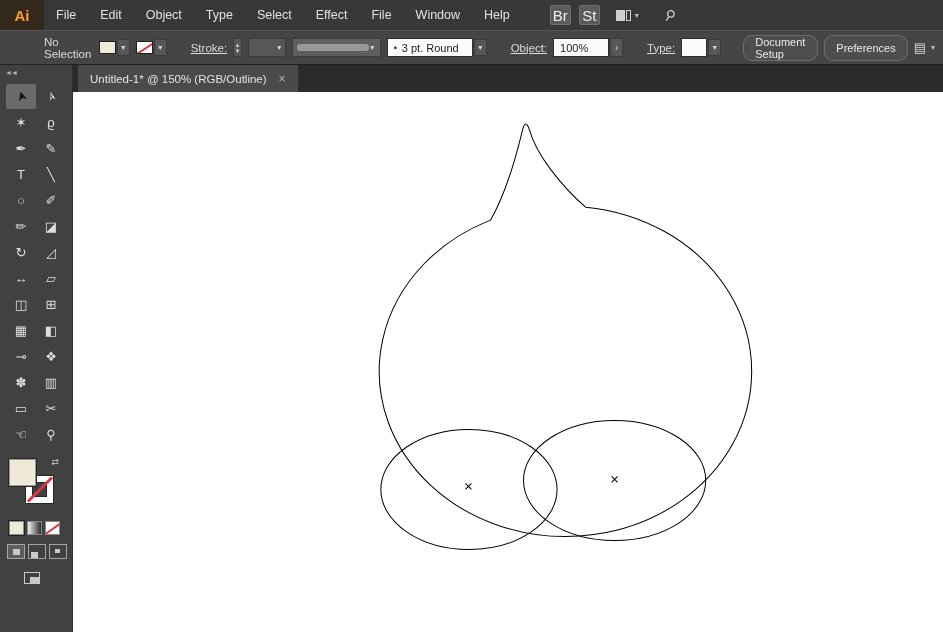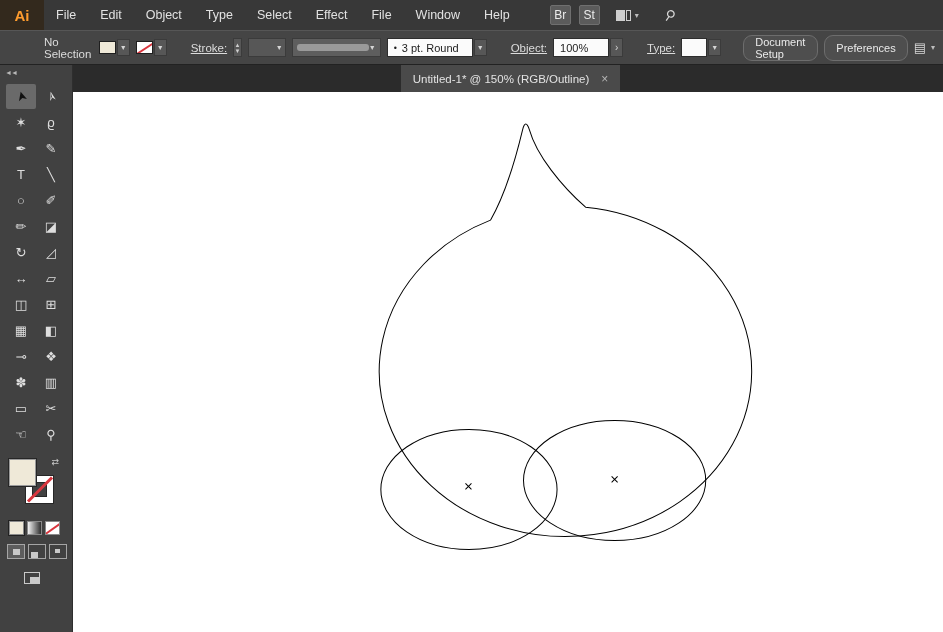--- a/index.html
+++ b/index.html
@@ -8,21 +8,21 @@
   .app { width:943px; height:632px; display:flex; flex-direction:column; }
 
   
   .menubar { height:30px; background:#383838; display:flex; align-items:center;
              color:#e2e2e2; font-size:12.5px; flex:0 0 auto; }
   .logo { width:44px; height:30px; display:flex; align-items:center; justify-content:center;
           background:#33291d; color:#ff9c2e; font-weight:bold; font-size:15px; }
   .menu-items { display:flex; align-items:center; height:100%; }
   .menu-item { padding:0 12px; height:100%; display:flex; align-items:center; cursor:default; }
   .mini-btn { width:21px; height:20px; background:#5b5b5b; border:1px solid #6f6f6f; border-radius:2px;
-              color:#ececec; font-size:12px; display:flex; align-items:center; justify-content:center; margin-left:8px; }
+              color:#ececec; font-size:15px; display:flex; align-items:center; justify-content:center; margin-left:8px; }
   .ws-icon { margin-left:16px; display:flex; align-items:center; gap:1px; }
   .ws-box1 { width:9px; height:11px; background:#cfcfcf; }
   .ws-box2 { width:5px; height:11px; border:1px solid #cfcfcf; }
   .chev { color:#bdbdbd; font-size:8px; margin-left:3px; }
   .sync { margin-left:26px; color:#d8d8d8; font-size:14px; transform:rotate(35deg); display:inline-block; }
 
   
   .controlbar { height:35px; background:#454545; border-top:1px solid #565656; border-bottom:1px solid #222;
                 display:flex; align-items:center; font-size:11.5px; color:#dcdcdc; padding:0 8px; gap:6px; flex:0 0 auto; }
   .status { width:78px;margin-left:36px; }
@@ -89,21 +89,21 @@
   .dmode.m1::after { left:5px; top:4px; }
   .dmode.m2::after { left:2px; top:7px; }
   .dmode.m3::after { left:5px; top:4px; width:5px; height:4px; }
 
   .screenmode { margin:13px 0 0 24px; position:relative; width:20px; height:14px; }
   .screenmode .o { position:absolute; left:0; top:0; width:16px; height:12px; border:1px solid #c9c9c9; }
   .screenmode .i { position:absolute; left:6px; top:5px; width:10px; height:7px; background:#c9c9c9; }
 
   
   .docarea { flex:1; display:flex; flex-direction:column; min-width:0; }
-  .tabbar { height:27px; background:#2b2b2b; display:flex; align-items:stretch; flex:0 0 auto;justify-content:center; }
+  .tabbar { height:27px; background:#2b2b2b; display:flex; align-items:stretch; flex:0 0 auto; }
   .tab { margin-left:5px; background:#4a4a4a; color:#e3e3e3; font-size:11.5px;
          display:flex; align-items:center; padding:0 12px; gap:12px; }
   .tab-close { color:#b5b5b5; font-size:12px; }
   .canvas { flex:1; background:#ffffff; position:relative; min-height:0; }
   .canvas svg { position:absolute; left:0; top:0; width:100%; height:100%; }
 </style>
 </head>
 <body>
 
 <div class="app">

